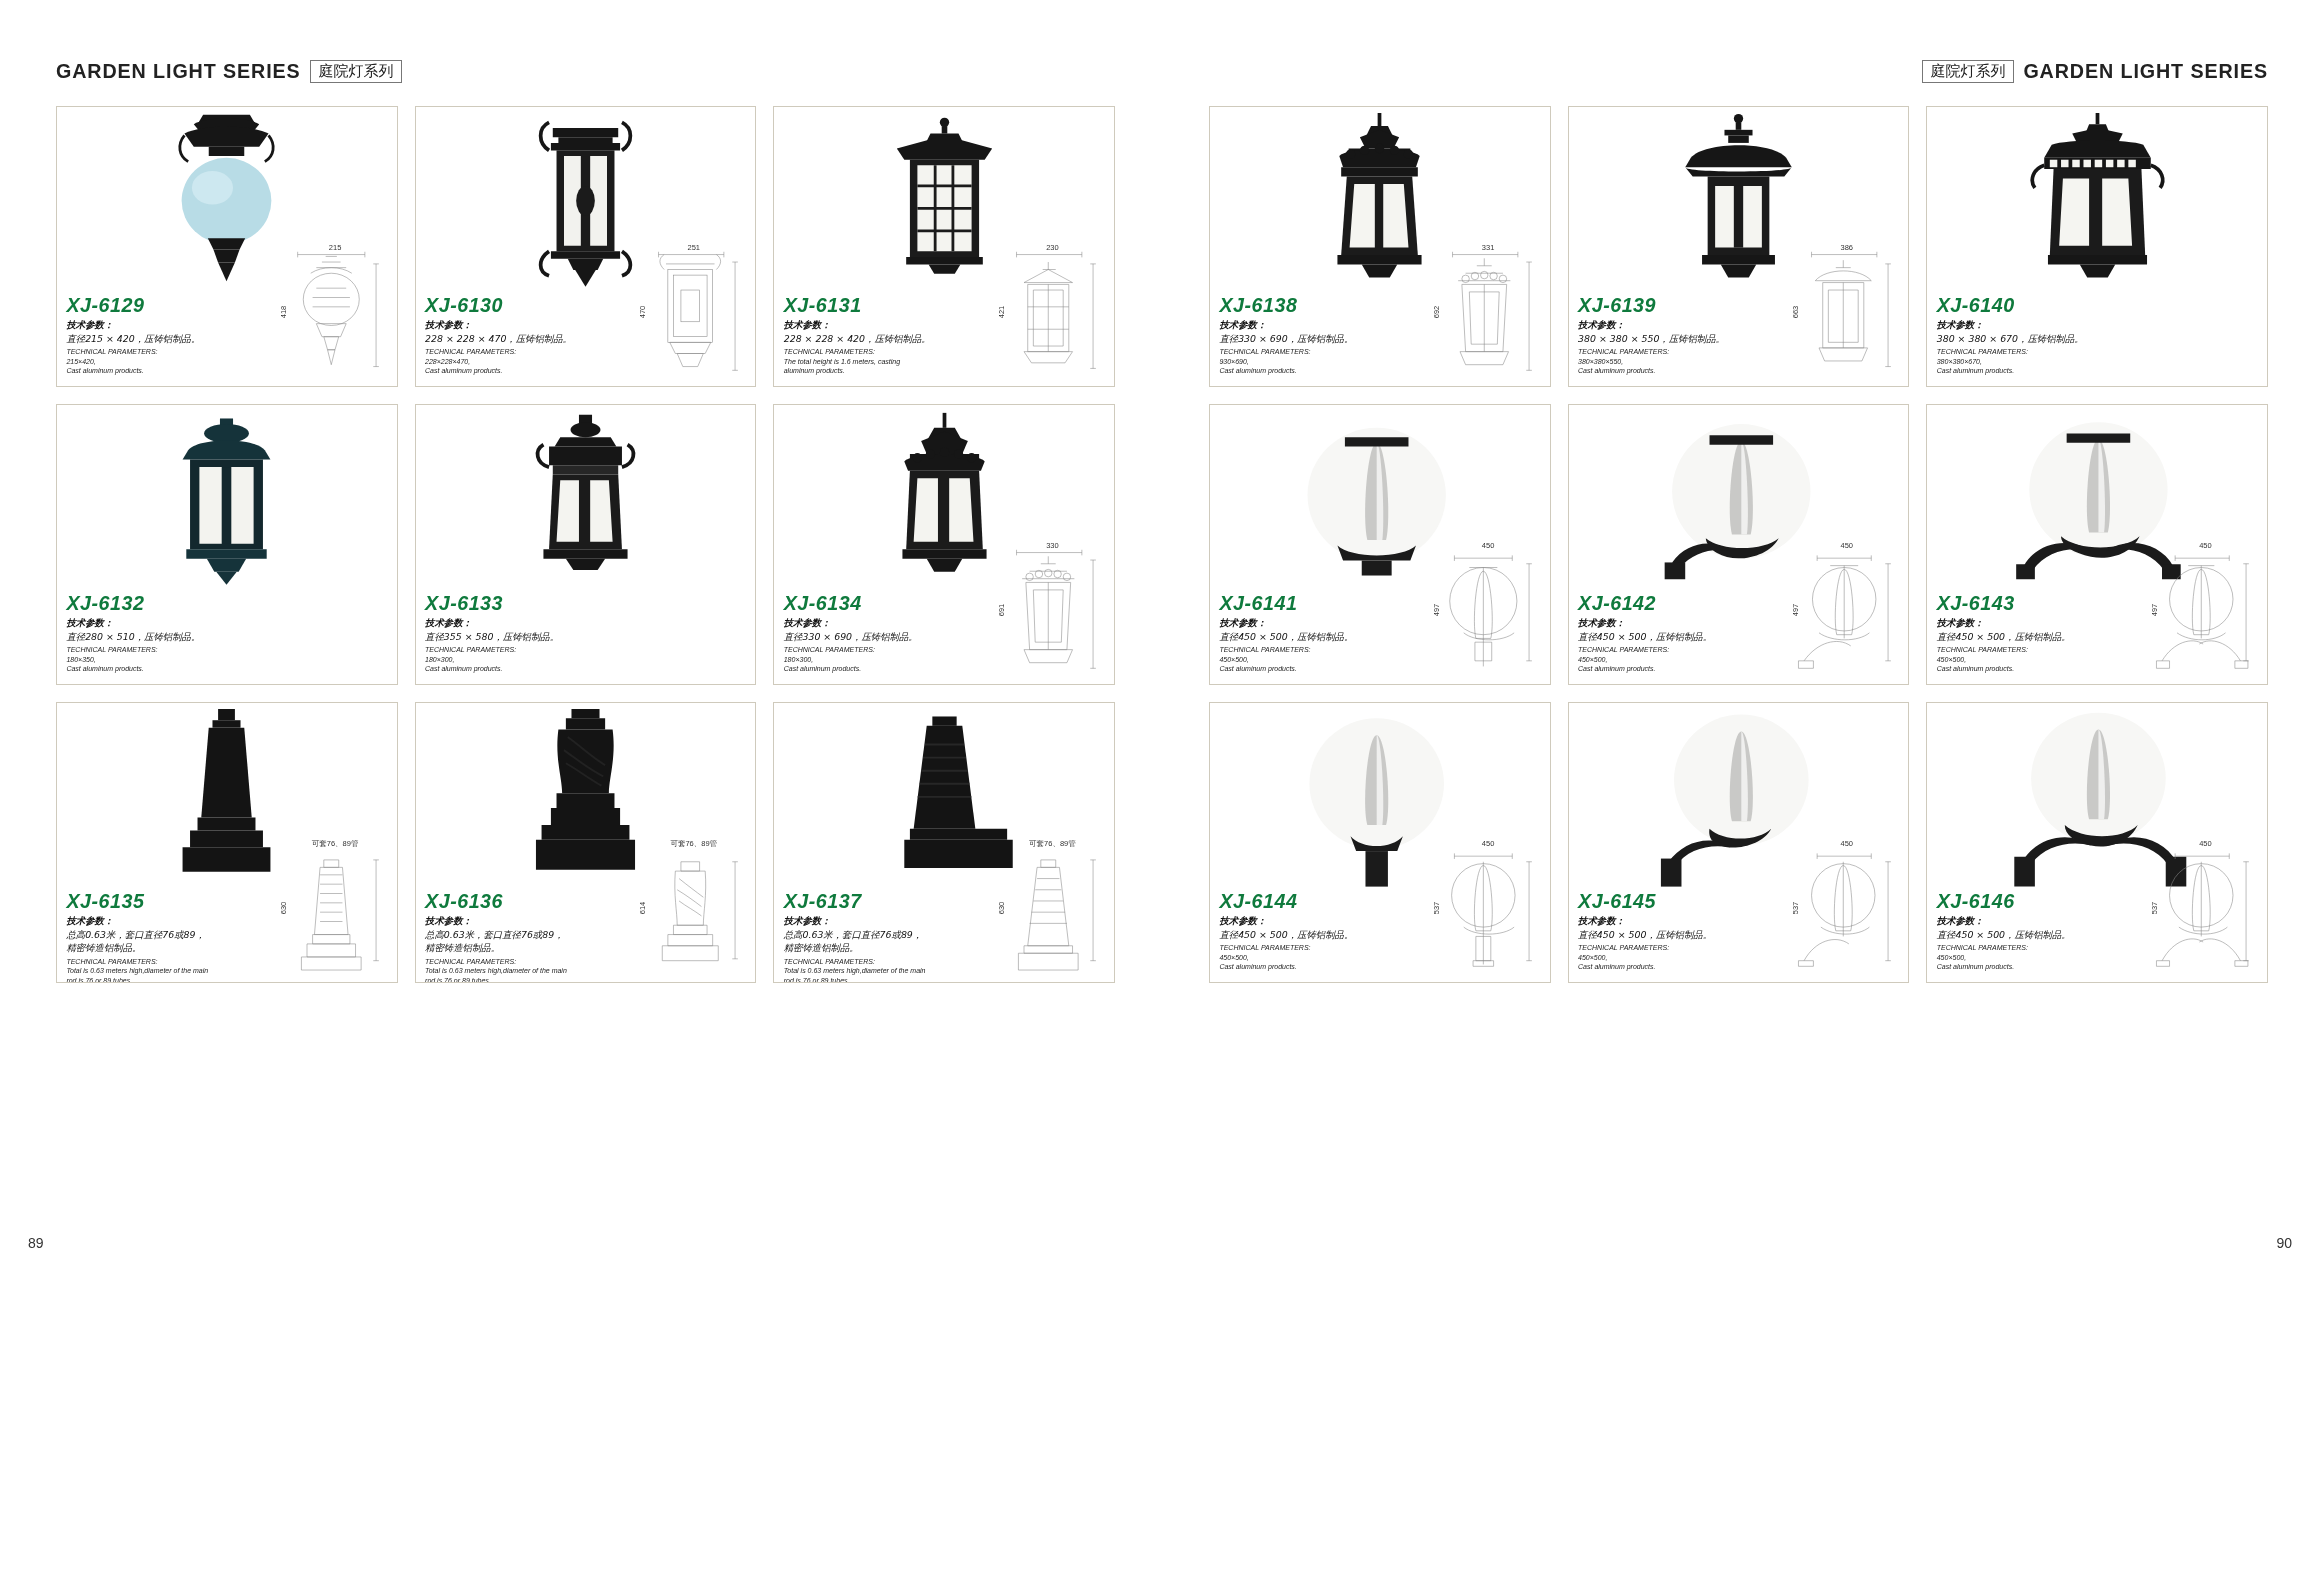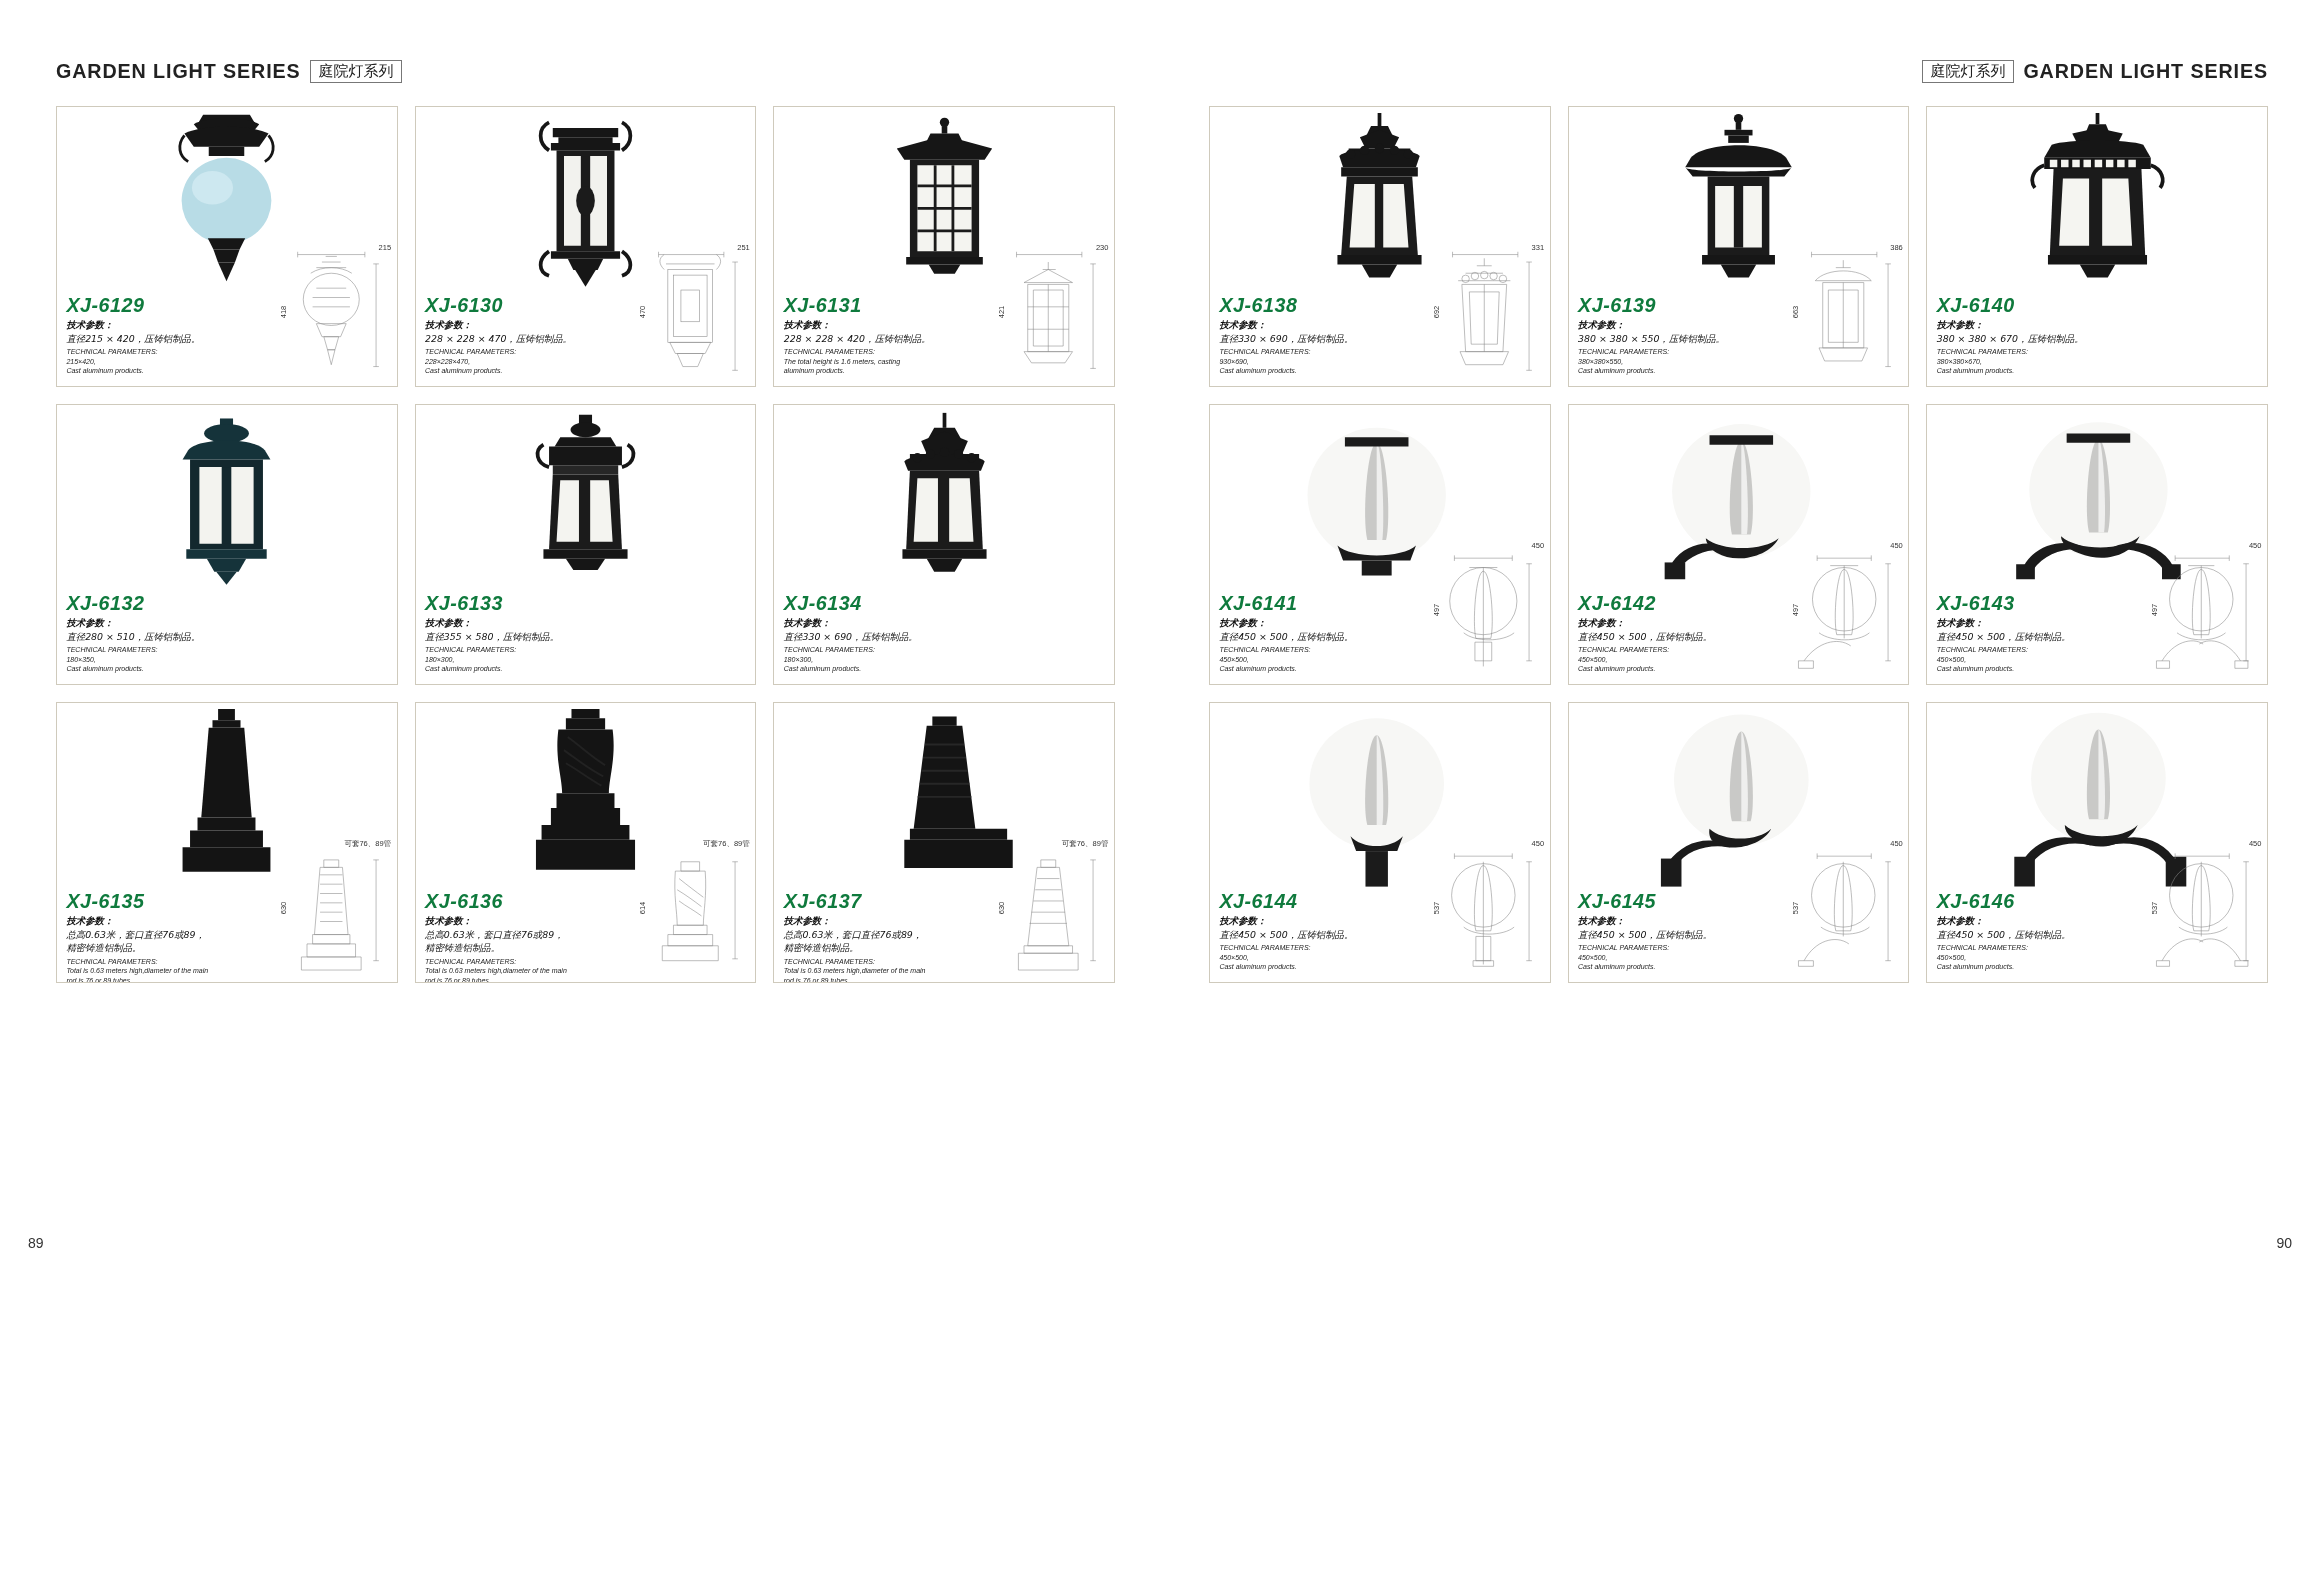--- a/index.html
+++ b/index.html
@@ -56,21 +56,21 @@
   .en-label { font-size:7px; color:#222; line-height:1.35; margin-top:1.9px; }
   .en-spec  { font-size:7px; color:#222; line-height:1.35; }
 
   
   .draw {
     position:absolute; right:5.6px; bottom:3.7px; width:112px; height:141px;
     pointer-events:none;
   }
   .draw svg { display:block; }
   .dim-w {
-    position:absolute; top:1.9px; left:0; right:0; text-align:right;
+    position:absolute; top:1.9px; left:0; right:0; text-align:center;
     font-size:7.5px; color:#333;
   }
   .dim-h {
     position:absolute; left:-1.9px; top:50%; transform:translateY(-50%) rotate(-90deg);
     font-size:7.5px; color:#333;
   }
 
   
   .pageno {
     position:absolute; bottom:17px; font-size:14px; color:#333;
@@ -317,20 +317,39 @@
             </g>
           </svg>
         </div>
         <div class="card-info">
           <div class="model">XJ-6134</div>
           <div class="cn-label">技术参数：</div>
           <div class="cn-spec">直径330 × 690，压铸铝制品。</div>
           <div class="en-label">TECHNICAL PARAMETERS:</div>
           <div class="en-spec">180×300,</div>
           <div class="en-spec">Cast aluminum products.</div>
+        </div>
+        <div class="draw">
+          <div class="dim-w">330</div>
+          <div class="dim-h">691</div>
+          <svg width="112" height="141" viewBox="0 0 120 150">
+            <g stroke="#888" stroke-width=".6" fill="none">
+              <path d="M22 14h70M22 11v6M92 11v6"></path>
+              <path d="M104 22v116M101 22h6M101 138h6"></path>
+              <path d="M56 18v8M48 26h16M36 34h40M28 42h56"></path>
+              <circle cx="36" cy="40" r="4"></circle>
+                <circle cx="46" cy="37" r="4"></circle>
+              <circle cx="56" cy="36" r="4"></circle>
+                <circle cx="66" cy="37" r="4"></circle>
+              <circle cx="76" cy="40" r="4"></circle>
+              <path d="M32 46h48l-4 72H36z"></path>
+              <path d="M40 54h32l-2 56H42zM56 46v72"></path>
+              <path d="M30 118h52l-6 14H36z"></path>
+            </g>
+          </svg>
         </div>
       </div>
 
       <div class="card">
         <div class="card-img">
           <svg width="215" height="184" viewBox="0 0 230 196">
             <g fill="#141414">
               <path d="M106 6h18v12h-18z"></path>
               <path d="M100 18h30v8h-30z"></path>
               <path d="M96 26h38l8 96H88z"></path>

